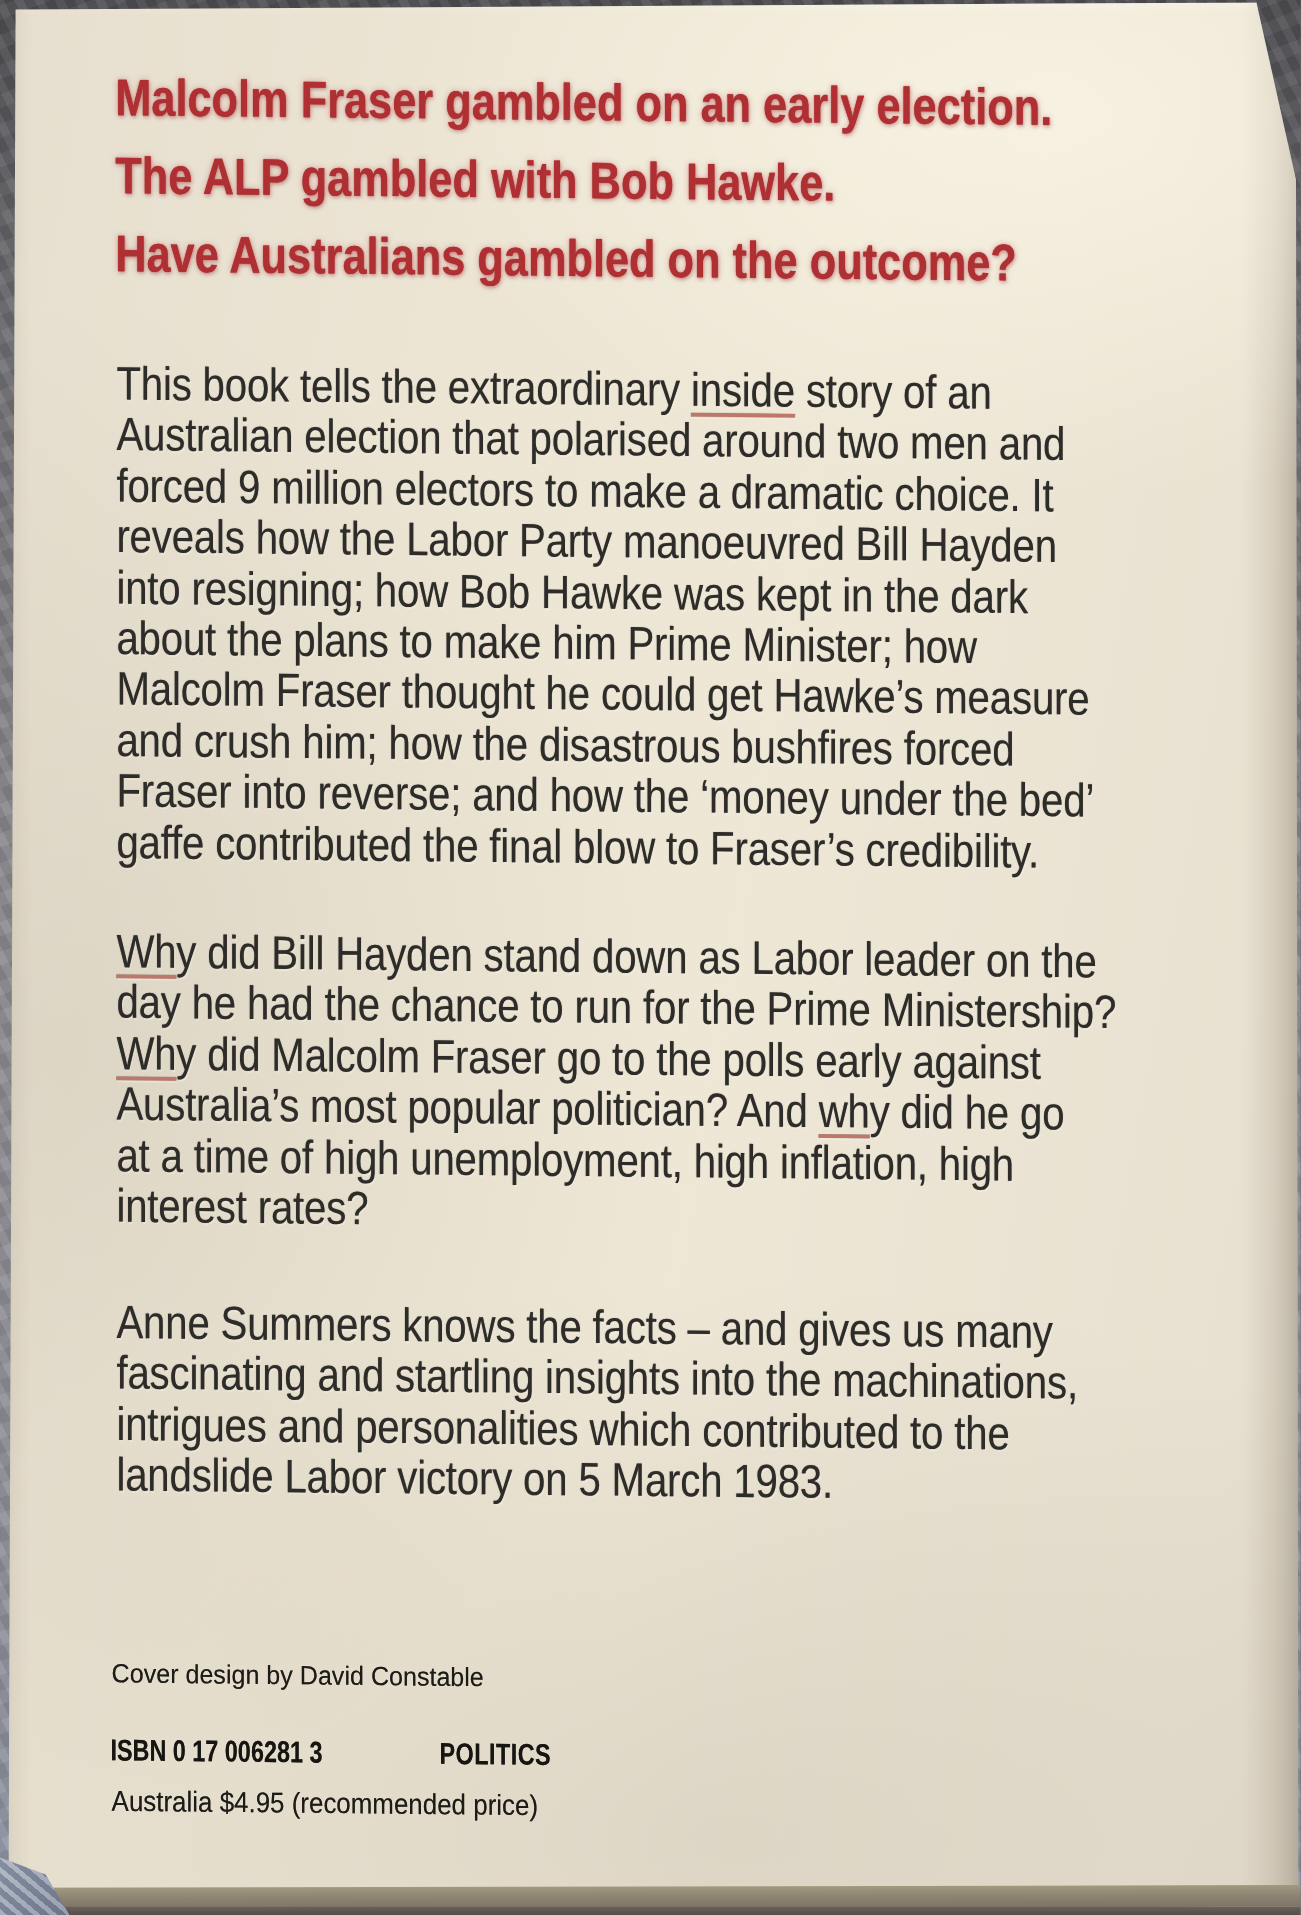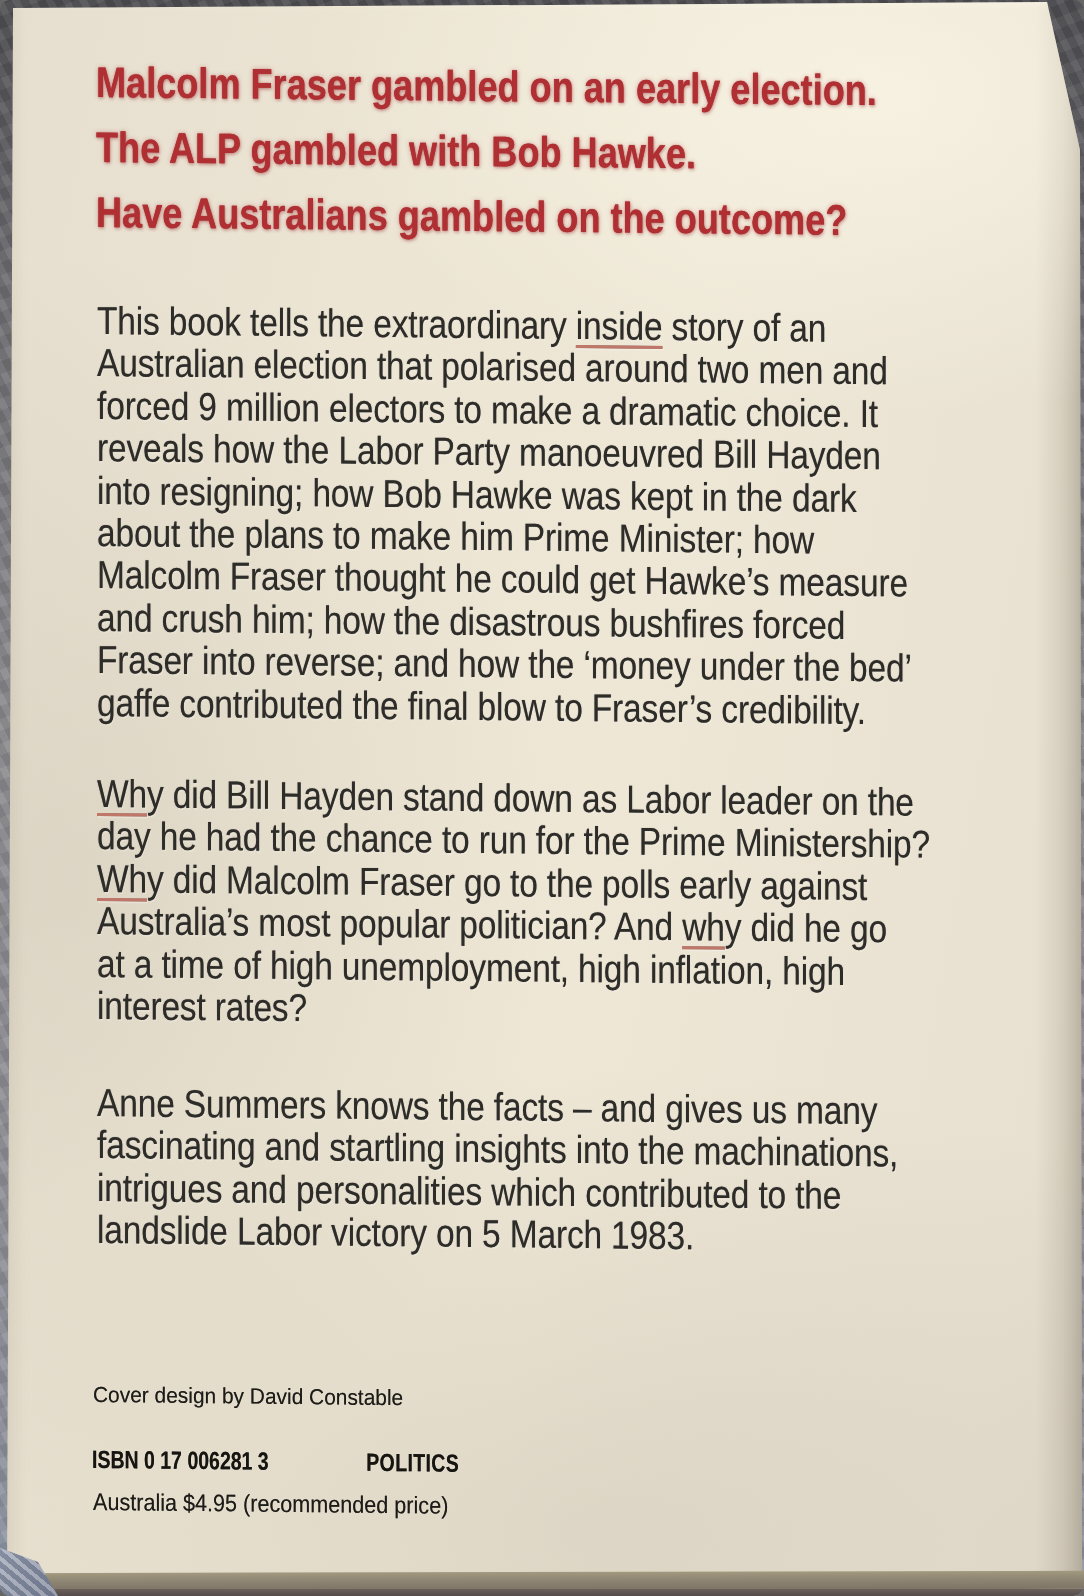--- a/index.html
+++ b/index.html
@@ -2,21 +2,20 @@
 <html><head>
 <meta charset="utf-8">
 <style>
   html,body{margin:0;padding:0;background:#666;}
   .scene{
     position:relative;width:1084px;height:1596px;overflow:hidden;
     font-family:"Liberation Sans",sans-serif;
     background:
       radial-gradient(220px 160px at 2% 99%, rgba(150,160,180,.55), transparent 70%),
       linear-gradient(180deg,#4e4d51 0%, #6f6e72 18%, #8b8b8f 45%, #909097 75%, #8d93a0 100%);
-    border-radius: 11px;
   }
   
   .scene::before{
     content:"";position:absolute;inset:0;
     background:
       repeating-linear-gradient(63deg, rgba(255,255,255,.05) 0 7px, rgba(0,0,0,.06) 7px 15px),
       repeating-linear-gradient(-21deg, rgba(255,255,255,.04) 0 11px, rgba(20,20,25,.05) 11px 23px);
   }
   
   .book{

